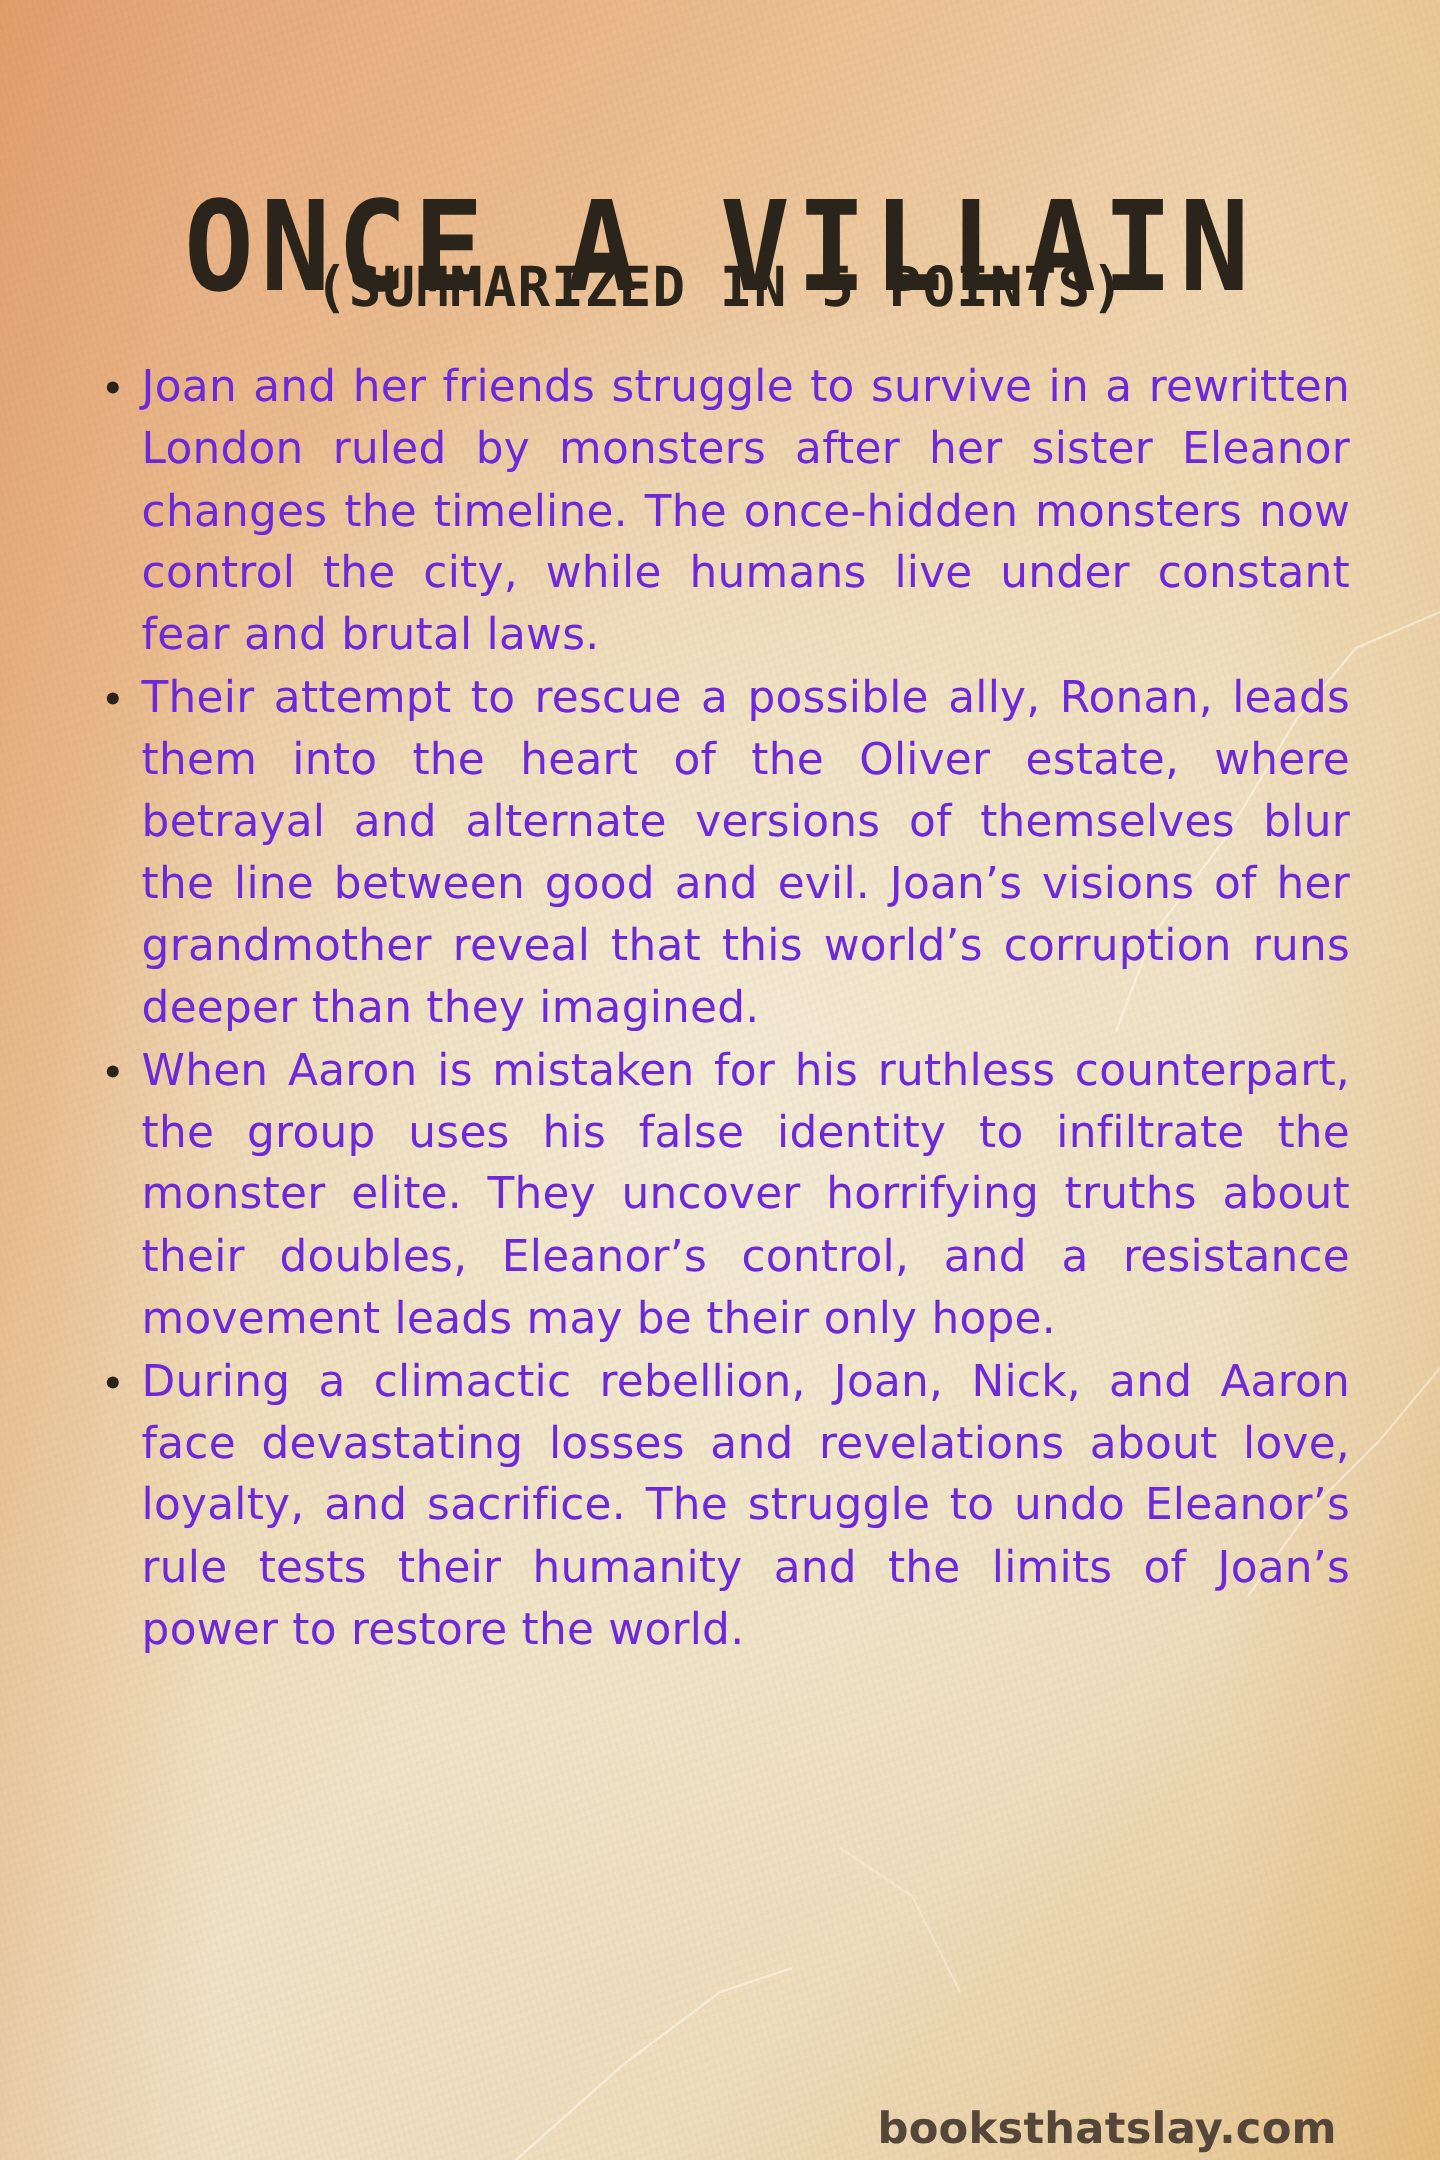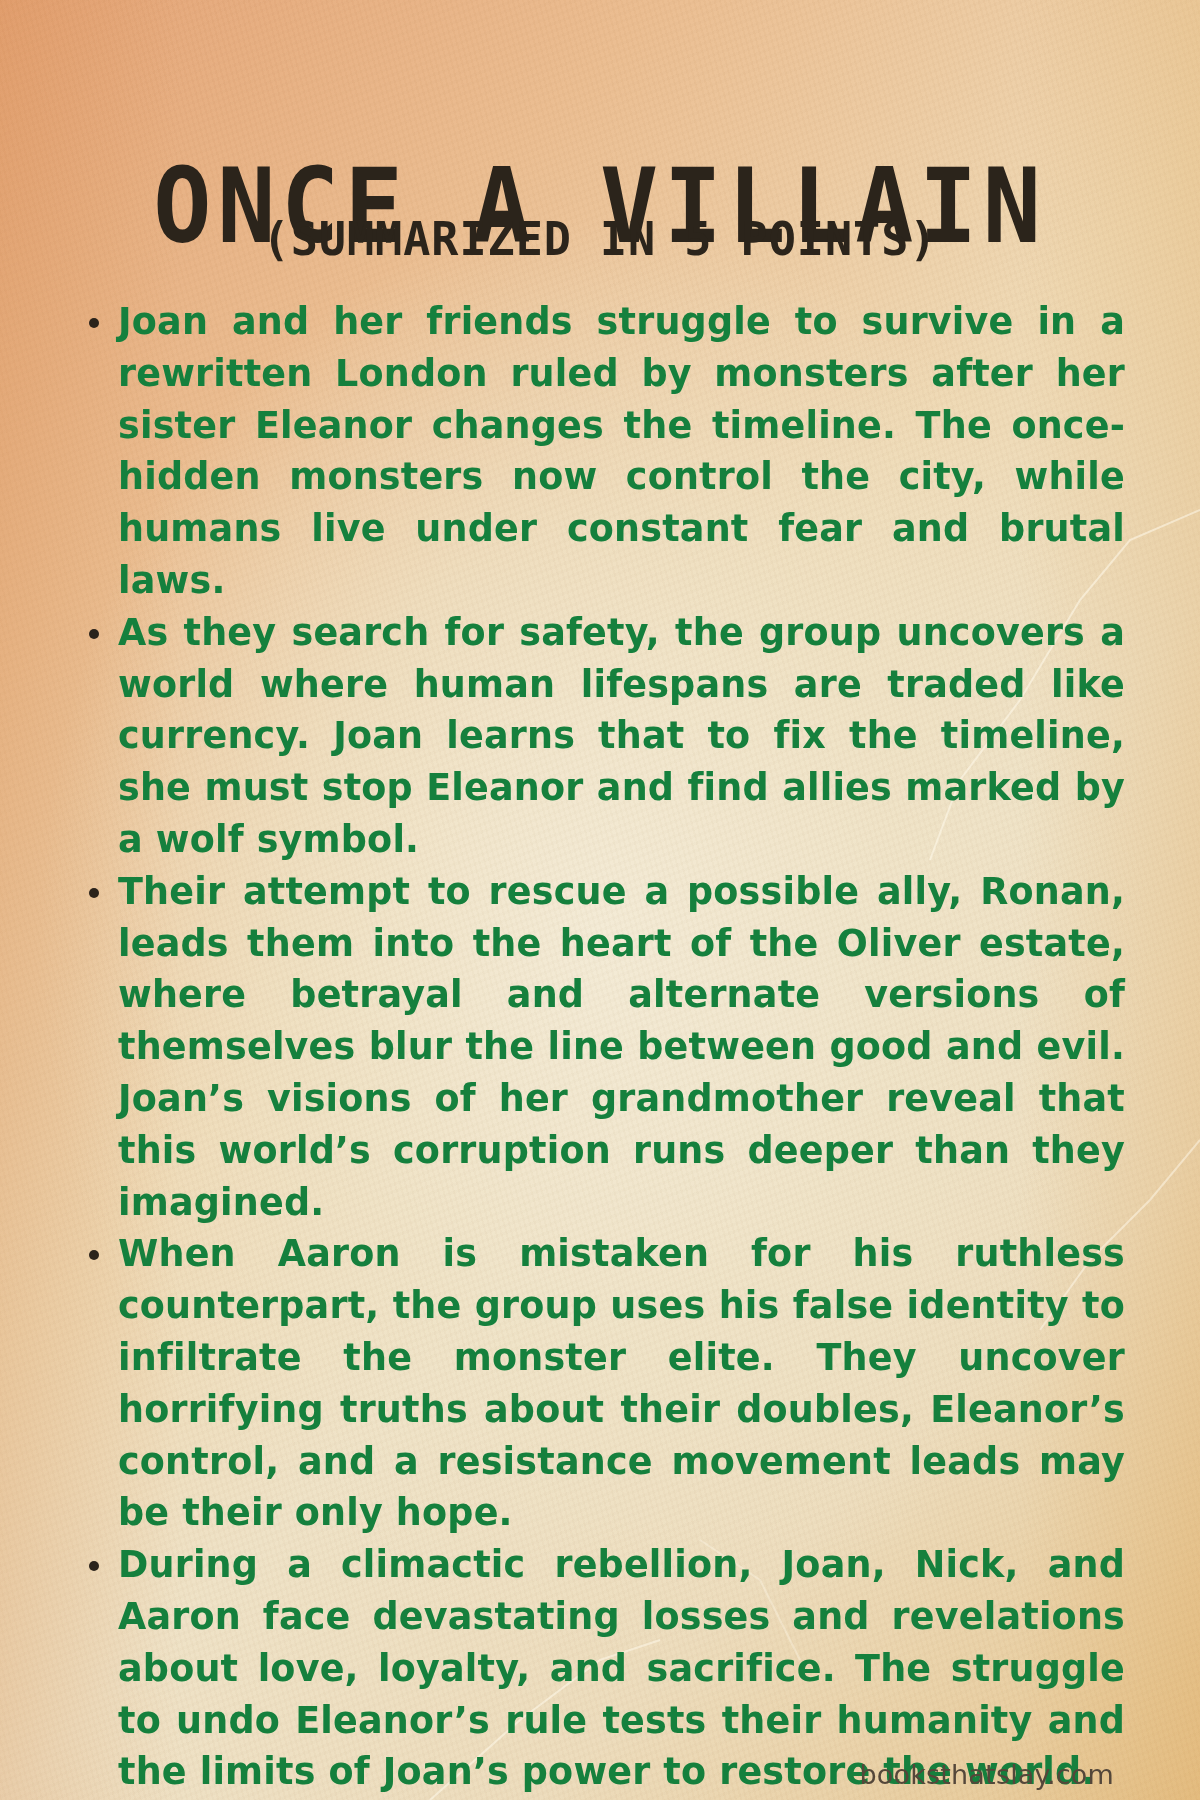--- a/index.html
+++ b/index.html
@@ -64,43 +64,43 @@
     left: 118px;
     top: 296px;
     width: 1007px;
     margin: 0;
     padding: 0;
     list-style: none;
   }
   .point {
     position: relative;
     font-family: "DejaVu Sans", "Liberation Sans", sans-serif;
-    font-weight: bold;
+    font-weight: normal;
     font-size: 36.5px;
     line-height: 51.8px;
     text-align: justify;
     letter-spacing: 0.2px;
-    color: #15803d;
+    color: #6d28d9;
   }
   .bullet {
     position: absolute;
     left: -29px;
     top: 22px;
     width: 10px;
     height: 10px;
     border-radius: 50%;
     background: #2a231b;
   }
   .footer {
     position: absolute;
     right: 86px;
     top: 1758px;
     font-family: "DejaVu Sans", "Liberation Sans", sans-serif;
-    font-weight: normal;
-    font-size: 27px;
+    font-weight: bold;
+    font-size: 36px;
     line-height: 34px;
     color: #54473a;
     letter-spacing: 0.2px;
   }
 </style>
 </head>
 <body>
 
 <div class="texture"></div>
 
@@ -114,24 +114,20 @@
 <h1 class="title">ONCE A VILLAIN</h1>
 <div class="subtitle">(SUMMARIZED IN 5 POINTS)</div>
 
 <ul class="points">
   <li class="point">
     <span class="bullet"></span>
     <span>Joan and her friends struggle to survive in a rewritten London ruled by monsters after her sister Eleanor changes the timeline. The once-hidden monsters now control the city, while humans live under constant fear and brutal laws.</span>
   </li>
   <li class="point">
     <span class="bullet"></span>
-    <span>As they search for safety, the group uncovers a world where human lifespans are traded like currency. Joan learns that to fix the timeline, she must stop Eleanor and find allies marked by a wolf symbol.</span>
-  </li>
-  <li class="point">
-    <span class="bullet"></span>
     <span>Their attempt to rescue a possible ally, Ronan, leads them into the heart of the Oliver estate, where betrayal and alternate versions of themselves blur the line between good and evil. Joan’s visions of her grandmother reveal that this world’s corruption runs deeper than they imagined.</span>
   </li>
   <li class="point">
     <span class="bullet"></span>
     <span>When Aaron is mistaken for his ruthless counterpart, the group uses his false identity to infiltrate the monster elite. They uncover horrifying truths about their doubles, Eleanor’s control, and a resistance movement leads may be their only hope.</span>
   </li>
   <li class="point">
     <span class="bullet"></span>
     <span>During a climactic rebellion, Joan, Nick, and Aaron face devastating losses and revelations about love, loyalty, and sacrifice. The struggle to undo Eleanor’s rule tests their humanity and the limits of Joan’s power to restore the world.</span>
   </li>

